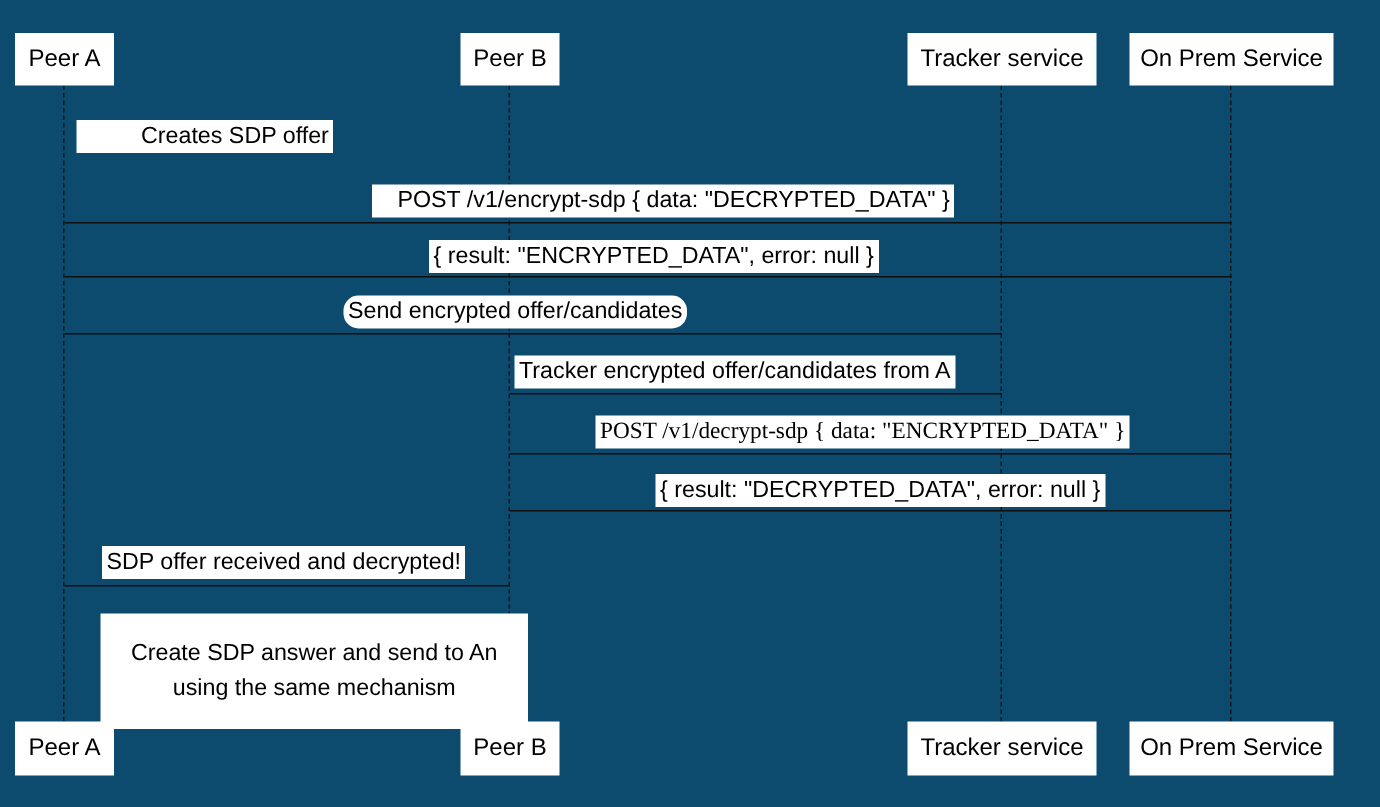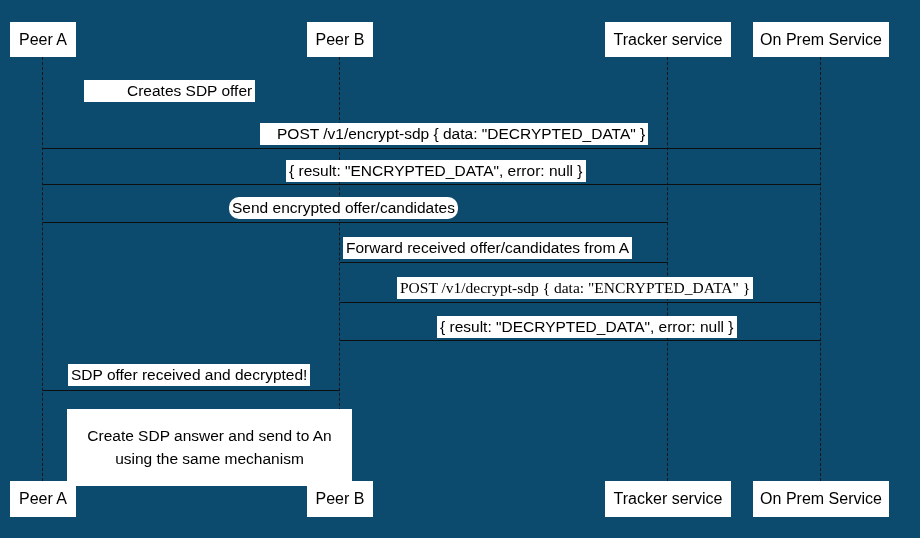--- a/index.html
+++ b/index.html
@@ -42,25 +42,25 @@
   <div class="arrow" style="top:262px;left:340px;width:328px;"></div>
   <div class="arrow" style="top:302px;left:340px;width:481px;"></div>
   <div class="arrow" style="top:340px;left:340px;width:481px;"></div>
   <div class="arrow" style="top:390px;left:43px;width:297px;"></div>
 
   <div class="actor" style="left:10px;top:22px;width:66px;">Peer A</div>
   <div class="actor" style="left:307px;top:22px;width:66px;">Peer B</div>
   <div class="actor" style="left:605px;top:22px;width:126px;">Tracker service</div>
   <div class="actor" style="left:753px;top:22px;width:136px;">On Prem Service</div>
 
-  <div class="msg" style="left:84px;top:80px;padding-left:43px;">Creates SDP offer</div>
-  <div class="msg" style="left:260px;top:123px;padding-left:17px;">POST /v1/encrypt-sdp { data: "DECRYPTED_DATA" }</div>
+  <div class="msg" style="left:51px;top:80px;padding-left:43px;">Creates SDP offer</div>
+  <div class="msg" style="left:248px;top:123px;padding-left:17px;">POST /v1/encrypt-sdp { data: "DECRYPTED_DATA" }</div>
   <div class="msg" style="left:286px;top:160px;">{ result: "ENCRYPTED_DATA", error: null }</div>
   <div class="msg" style="left:229px;top:197px;border-radius:10px;">Send encrypted offer/candidates</div>
-  <div class="msg" style="left:343px;top:237px;">Forward received offer/candidates from A</div>
+  <div class="msg" style="left:343px;top:237px;">Tracker encrypted offer/candidates from A</div>
   <div class="msg" style="left:397px;top:277px;font-family:Liberation Serif, serif;">POST /v1/decrypt-sdp { data: "ENCRYPTED_DATA" }</div>
   <div class="msg" style="left:437px;top:316px;">{ result: "DECRYPTED_DATA", error: null }</div>
   <div class="msg" style="left:68px;top:364px;">SDP offer received and decrypted!</div>
   <div class="msg note" style="left:67px;top:409px;">Create SDP answer and send to An using the same mechanism</div>
 
   <div class="actor" style="left:10px;top:481px;width:66px;height:36px;">Peer A</div>
   <div class="actor" style="left:307px;top:481px;width:66px;height:36px;">Peer B</div>
   <div class="actor" style="left:605px;top:481px;width:126px;height:36px;">Tracker service</div>
   <div class="actor" style="left:753px;top:481px;width:136px;height:36px;">On Prem Service</div>
 

